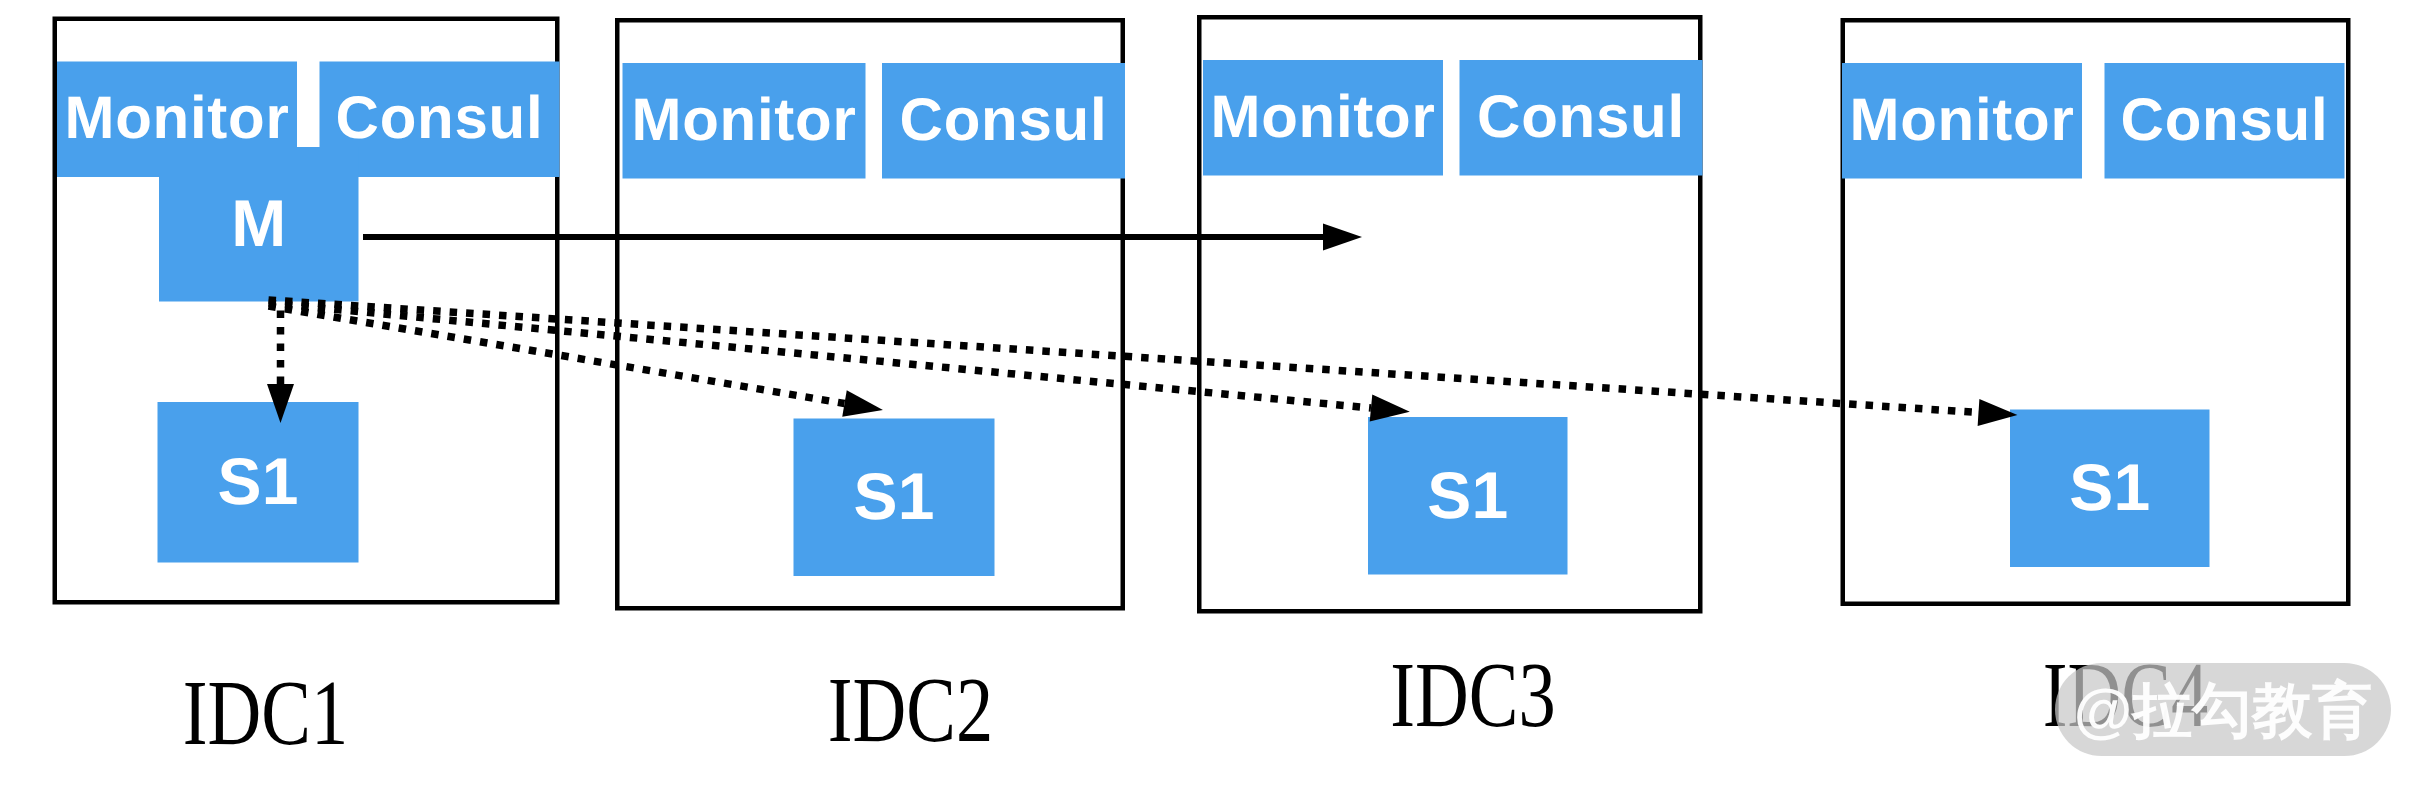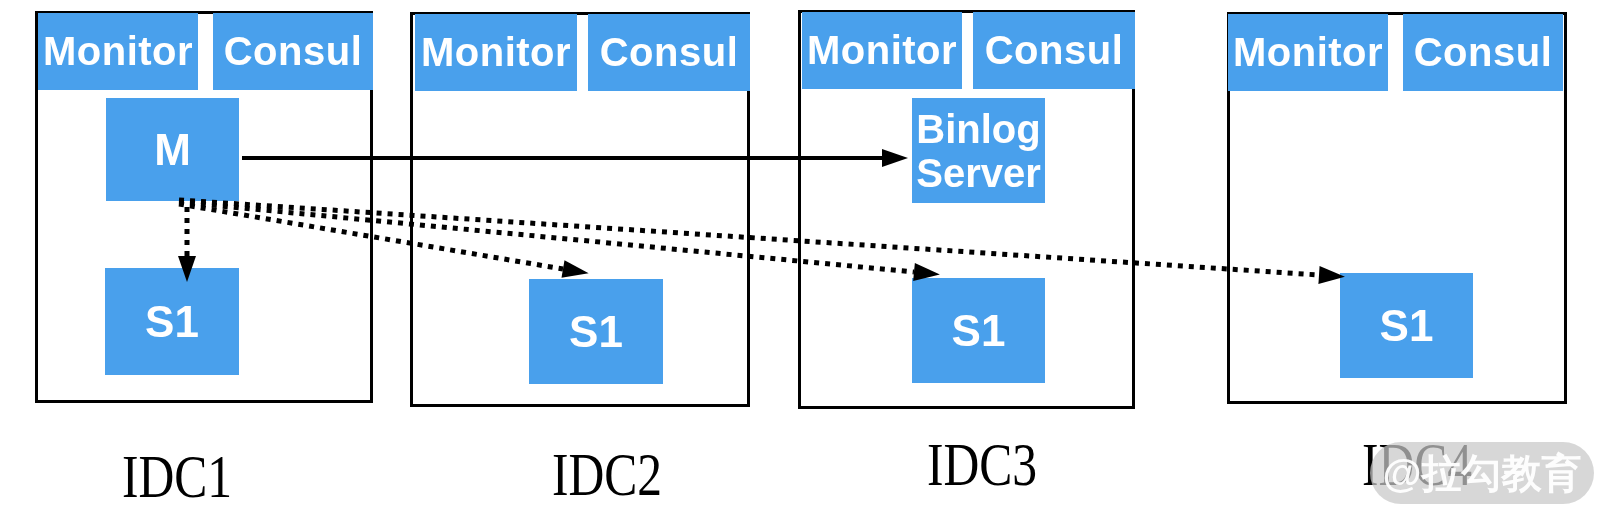--- a/index.html
+++ b/index.html
@@ -8,21 +8,21 @@
     font-family:"Liberation Sans", sans-serif; overflow:hidden;
   }
   .idc {
     position:absolute; background:#ffffff; border:3px solid #000000;
     box-sizing:border-box;
   }
   .chip {
     position:absolute; background:#49a0ec; color:#ffffff;
     font-weight:bold; font-size:40px; letter-spacing:0.5px;
     display:flex; align-items:center; justify-content:center;
-    height:77px; box-sizing:border-box;
+    height:77px; box-sizing:border-box;margin-top:28px;
   }
   .node {
     position:absolute; background:#49a0ec; color:#ffffff;
     font-weight:bold; font-size:44px;
     display:flex; align-items:center; justify-content:center;
     text-align:center; box-sizing:border-box;
   }
   .node.binlog { font-size:40px; line-height:1.1; padding:0 2px; }
   .idc-label {
     position:absolute; color:#000000;
@@ -55,21 +55,20 @@
 
   <div class="idc" style="left:410px;top:12px;width:340px;height:395px"></div>
   <div class="chip" style="left:415px;top:14px;width:162px">Monitor</div>
   <div class="chip" style="left:588px;top:14px;width:162px">Consul</div>
   <div class="node" style="left:529px;top:279px;width:134px;height:105px">S1</div>
   <div class="idc-label" style="left:497px;top:439px">IDC2</div>
 
   <div class="idc" style="left:798px;top:10px;width:337px;height:399px"></div>
   <div class="chip" style="left:802px;top:12px;width:160px">Monitor</div>
   <div class="chip" style="left:973px;top:12px;width:162px">Consul</div>
-  <div class="node binlog" style="left:912px;top:98px;width:133px;height:105px">Binlog Server</div>
   <div class="node" style="left:912px;top:278px;width:133px;height:105px">S1</div>
   <div class="idc-label" style="left:872px;top:429px">IDC3</div>
 
   <div class="idc" style="left:1227px;top:12px;width:340px;height:392px"></div>
   <div class="chip" style="left:1228px;top:14px;width:160px">Monitor</div>
   <div class="chip" style="left:1403px;top:14px;width:160px">Consul</div>
   <div class="node" style="left:1340px;top:273px;width:133px;height:105px">S1</div>
   <div class="idc-label" style="left:1307px;top:429px">IDC4</div>
 
   <svg class="arrows" width="1620" height="526" viewBox="0 0 1620 526">

